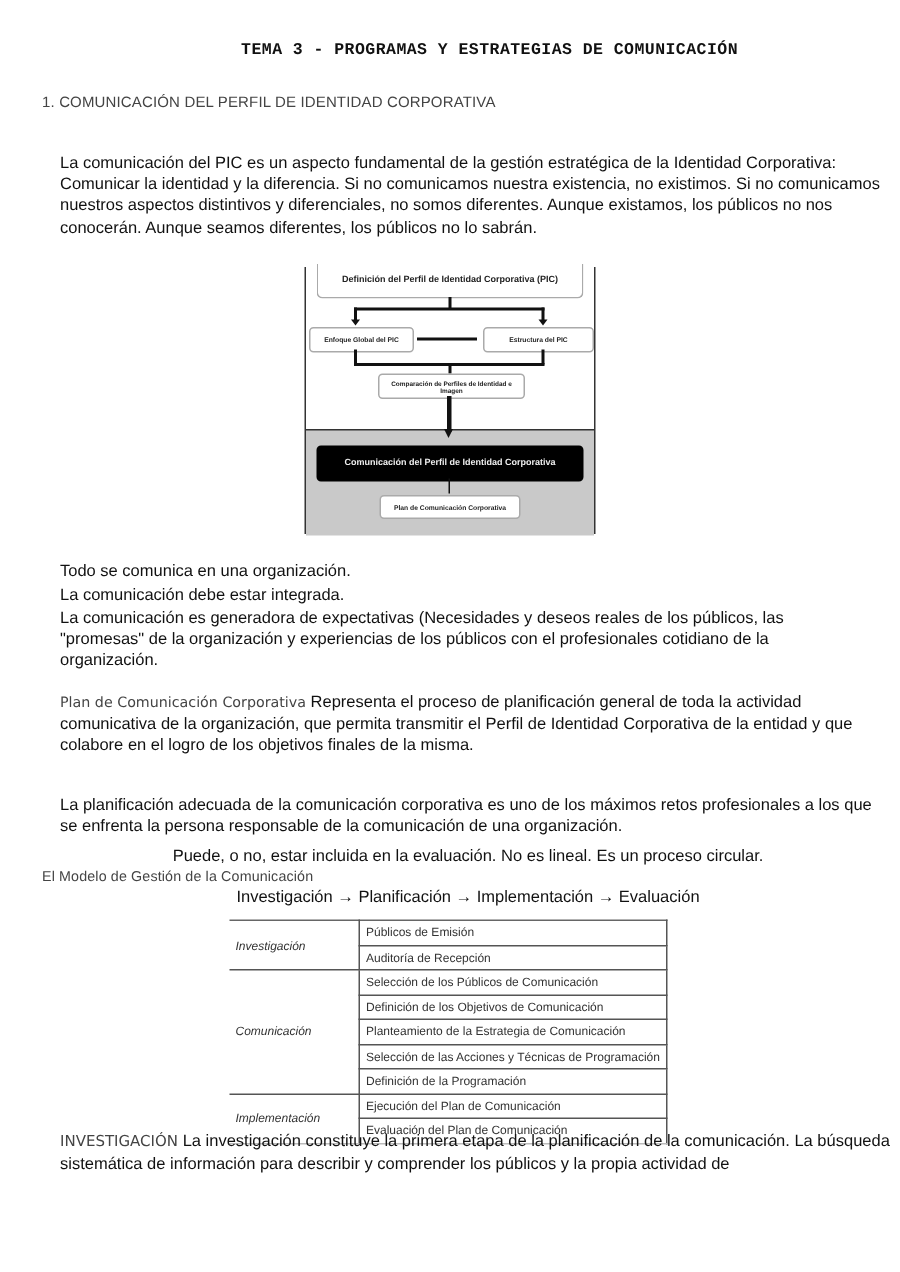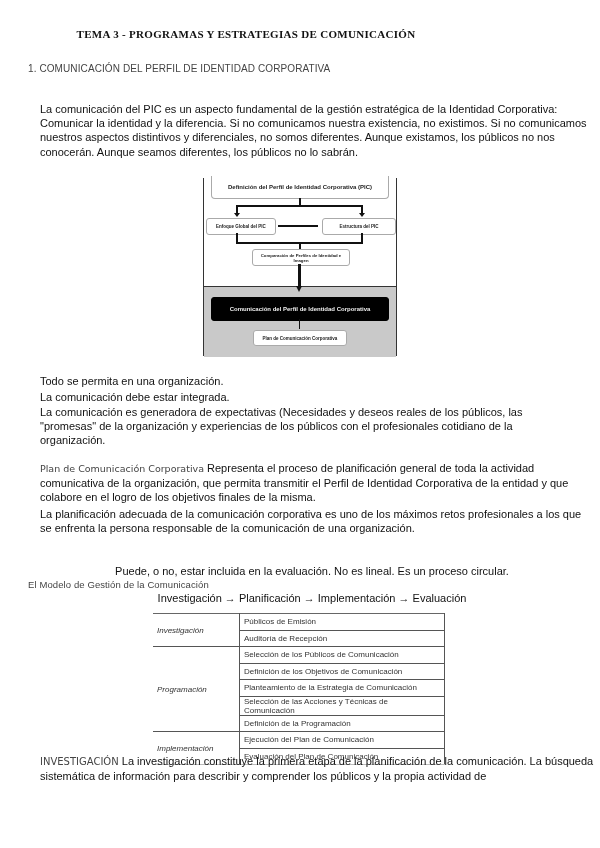--- a/index.html
+++ b/index.html
@@ -1,17 +1,17 @@
 <!DOCTYPE html>
 <html><head>
   <meta charset="utf-8">
   <style>
     html, body { margin: 0; padding: 0; background: #ffffff; }
     body { width: 600px; height: 848px; position: relative; overflow: hidden; color: #111; font-family: "Liberation Sans", sans-serif; }
-    .title { position: absolute; top: 28px; left: 0; width: 492px; text-align: center; font-family: Liberation Serif, serif; font-size: 11px; font-weight: bold; letter-spacing: 0.3px; color: #111; }
+    .title { position: absolute; top: 28px; left: 0; width: 492px; text-align: right; font-family: Liberation Mono, monospace; font-size: 11px; font-weight: bold; letter-spacing: 0.3px; color: #111; }
     .section-heading { position: absolute; left: 28px; font-family: Liberation Sans, sans-serif; font-size: 10px; color: #444; letter-spacing: 0.1px; }
     .para { position: absolute; left: 28px; width: 555px; font-size: 11px; line-height: 14.2px; color: #111; margin: 12px; }
     .inline-label { font-family: "DejaVu Sans", sans-serif; font-size: 9.5px; color: #444; }
 
     
     .diagram { position: absolute; left: 203px; top: 178px; width: 194px; height: 178px; border-left: 1.5px solid #333; border-right: 1.5px solid #333; box-sizing: border-box; background: #fff; }
     .diag-lower { position: absolute; left: 0; top: 108px; width: 100%; height: 70px; background: #c9c9c9; border-top: 1.5px solid #333; }
     .dbox { position: absolute; background: #fff; border: 1px solid #aaa; border-radius: 3px; font-size: 5.5px; text-align: center; display: flex; align-items: center; justify-content: center; color: #222; font-weight: bold; }
     .dbox.black { background: #000; color: #eee; border: 1px solid #000; font-size: 6px; }
     .dline { position: absolute; background: #111; }
@@ -60,52 +60,52 @@
     <div class="diag-lower">
       <div class="dbox black" style="left:7px; top:10px; width:176px; height:22px;">Comunicación del Perfil de Identidad Corporativa</div>
       <div class="dline" style="left:95px; top:32px; width:1px; height:10px;"></div>
       <div class="dbox" style="left:49px; top:43px; width:92px; height:14px; font-size:4.5px;">Plan de Comunicación Corporativa</div>
     </div>
 
     <div class="dline" style="left:94px; top:86px; width:2.5px; height:24px;"></div>
     <div class="arrow-down" style="left:92px; top:108px; border-left-width:3.5px; border-right-width:3.5px; border-top-width:6px;"></div>
   </div>
 
-  <p class="para" style="top:362px;">Todo se permita en una organización.</p>
+  <p class="para" style="top:362px;">Todo se comunica en una organización.</p>
   <p class="para" style="top:378px;">La comunicación debe estar integrada.</p>
   <p class="para" style="top:393px; width:540px;">La comunicación es generadora de expectativas (Necesidades y deseos reales de los públicos, las "promesas" de la organización y experiencias de los públicos con el profesionales cotidiano de la organización.</p>
 
   <p class="para" style="top:449px;"><span class="inline-label">Plan de Comunicación Corporativa</span><span> Representa el proceso de planificación general de toda la actividad comunicativa de la organización, que permita transmitir el Perfil de Identidad Corporativa de la entidad y que colabore en el logro de los objetivos finales de la misma.</span></p>
-  <p class="para" style="top:495px; width:550px;">La planificación adecuada de la comunicación corporativa es uno de los máximos retos profesionales a los que se enfrenta la persona responsable de la comunicación de una organización.</p>
+  <p class="para" style="top:518px; width:550px;">La planificación adecuada de la comunicación corporativa es uno de los máximos retos profesionales a los que se enfrenta la persona responsable de la comunicación de una organización.</p>
 
   <div class="section-heading" style="top:537px; font-size:9.5px;margin-top:42px;">El Modelo de Gestión de la Comunicación</div>
   <p class="para" style="top:552px; left:0; width:600px; text-align:center;">Puede, o no, estar incluida en la evaluación.  No es lineal. Es un proceso circular.</p>
   <p class="para" style="top:579px; left:0; width:600px; text-align:center;">Investigación → Planificación → Implementación → Evaluación</p>
 
   <table class="model-table">
     <tbody>
       <tr class="first">
         <td class="phase last-in-group" rowspan="2">Investigación</td>
         <td class="step">Públicos de Emisión</td>
       </tr>
       <tr>
         <td class="step last-in-group">Auditoría de Recepción</td>
       </tr>
       <tr>
-        <td class="phase last-in-group" rowspan="5">Programación</td>
+        <td class="phase last-in-group" rowspan="5">Comunicación</td>
         <td class="step">Selección de los Públicos de Comunicación</td>
       </tr>
       <tr>
         <td class="step">Definición de los Objetivos de Comunicación</td>
       </tr>
       <tr>
         <td class="step">Planteamiento de la Estrategia de Comunicación</td>
       </tr>
       <tr>
-        <td class="step">Selección de las Acciones y Técnicas de Comunicación</td>
+        <td class="step">Selección de las Acciones y Técnicas de Programación</td>
       </tr>
       <tr>
         <td class="step last-in-group">Definición de la Programación</td>
       </tr>
       <tr>
         <td class="phase" rowspan="2" style="border-bottom:1px solid #bbb;">Implementación</td>
         <td class="step">Ejecución del Plan de Comunicación</td>
       </tr>
       <tr>
         <td class="step" style="border-bottom:1px solid #bbb;">Evaluación del Plan de Comunicación</td>

